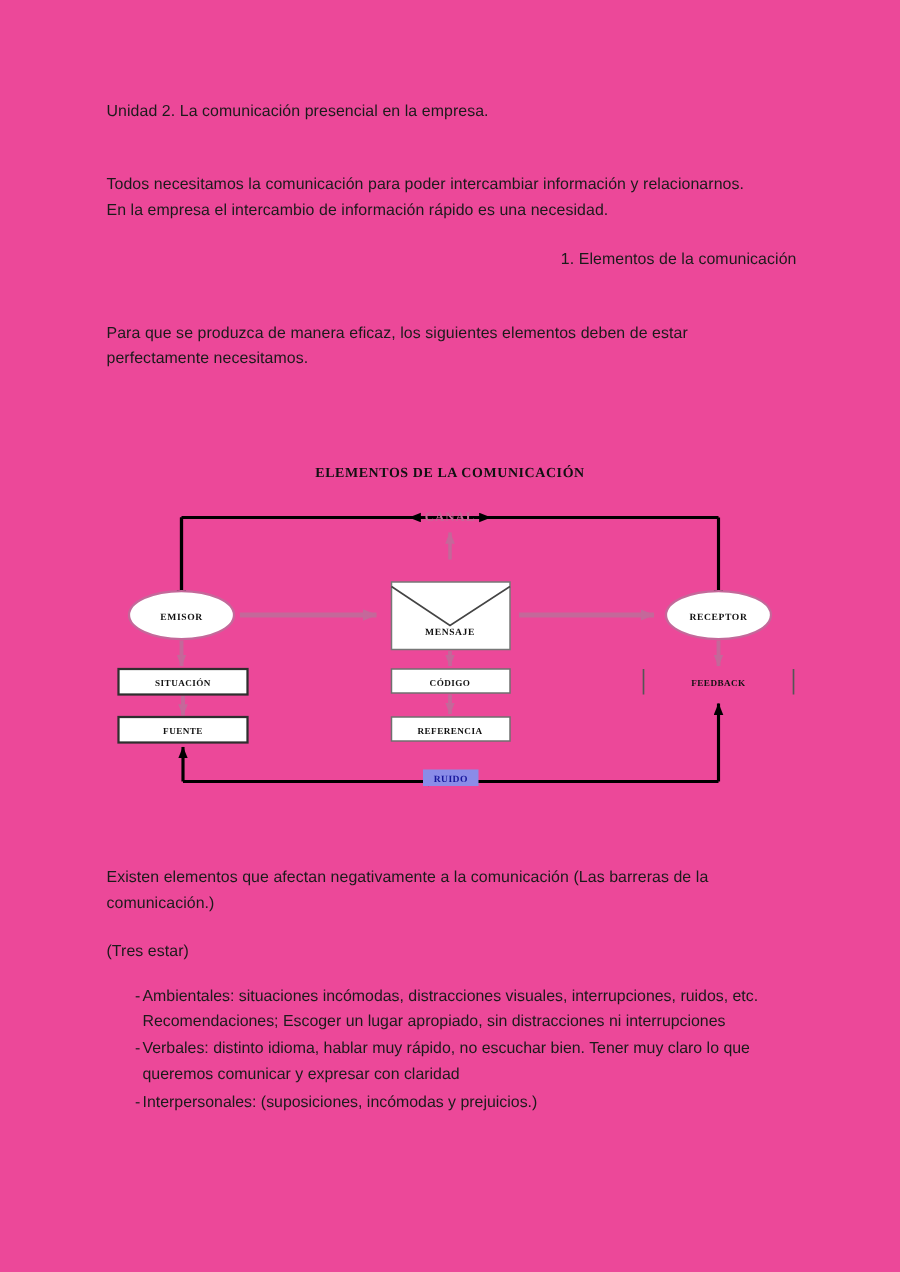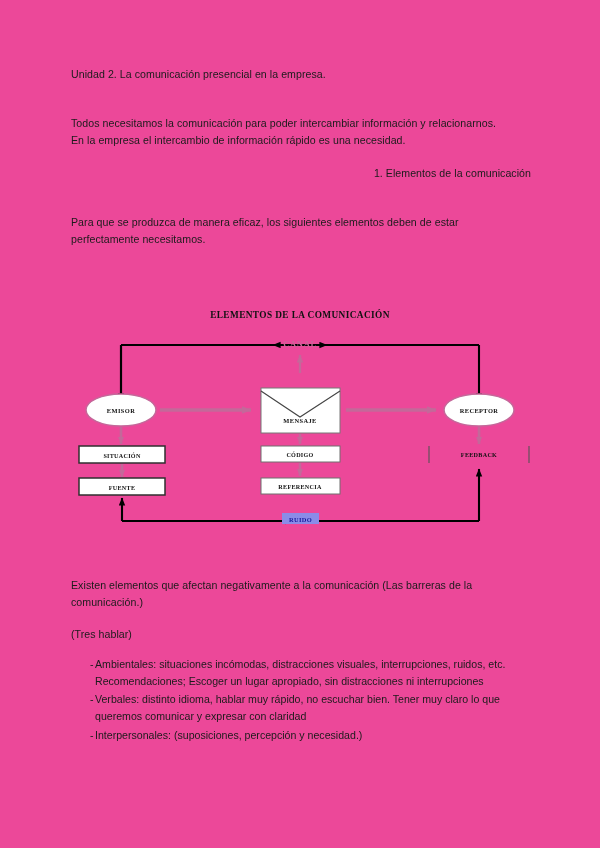--- a/index.html
+++ b/index.html
@@ -160,31 +160,31 @@
         <path d="M414,218 L243,218" stroke="#000" stroke-width="2.1" fill="none" marker-end="url(#arrBlack)"></path>
         <path d="M414,218 L414,166" stroke="#000" stroke-width="2.1" fill="none" marker-end="url(#arrBlack)"></path>
 
         <rect x="217" y="210" width="37" height="11" fill="#8a8ce8"></rect>
         <text x="235.5" y="218.5" text-anchor="middle" font-family="'Liberation Serif', serif" font-size="6.4" font-weight="bold" letter-spacing="0.3" fill="#17179c">RUIDO</text>
       </svg>
     </div>
 
     <div class="para p-barr">Existen elementos que afectan negativamente a la comunicación (Las barreras de la comunicación.)</div>
 
-    <div class="para p-tres">(Tres hablar)</div>
+    <div class="para p-tres">(Tres estar)</div>
 
     <div class="bullets">
       <div class="bullet-row">
         <span class="bullet-mark">-</span>
         <span class="bullet-text">Ambientales: situaciones incómodas, distracciones visuales, interrupciones, ruidos, etc.  Recomendaciones;  Escoger un lugar apropiado, sin distracciones ni interrupciones</span>
       </div>
       <div class="bullet-row">
         <span class="bullet-mark">-</span>
         <span class="bullet-text">Verbales: distinto idioma, hablar muy rápido, no escuchar bien.  Tener muy claro lo que queremos comunicar y expresar con claridad</span>
       </div>
       <div class="bullet-row">
         <span class="bullet-mark">-</span>
-        <span class="bullet-text">Interpersonales:  (suposiciones, percepción y necesidad.)</span>
+        <span class="bullet-text">Interpersonales:  (suposiciones, incómodas y prejuicios.)</span>
       </div>
     </div>
 
   </div>
 </div>
 
 </body></html>

